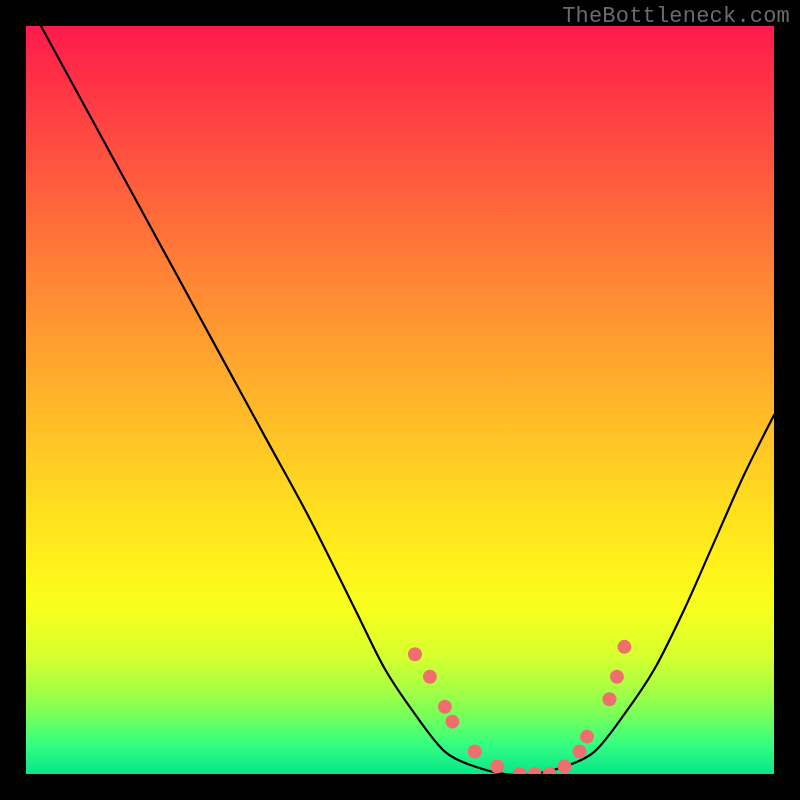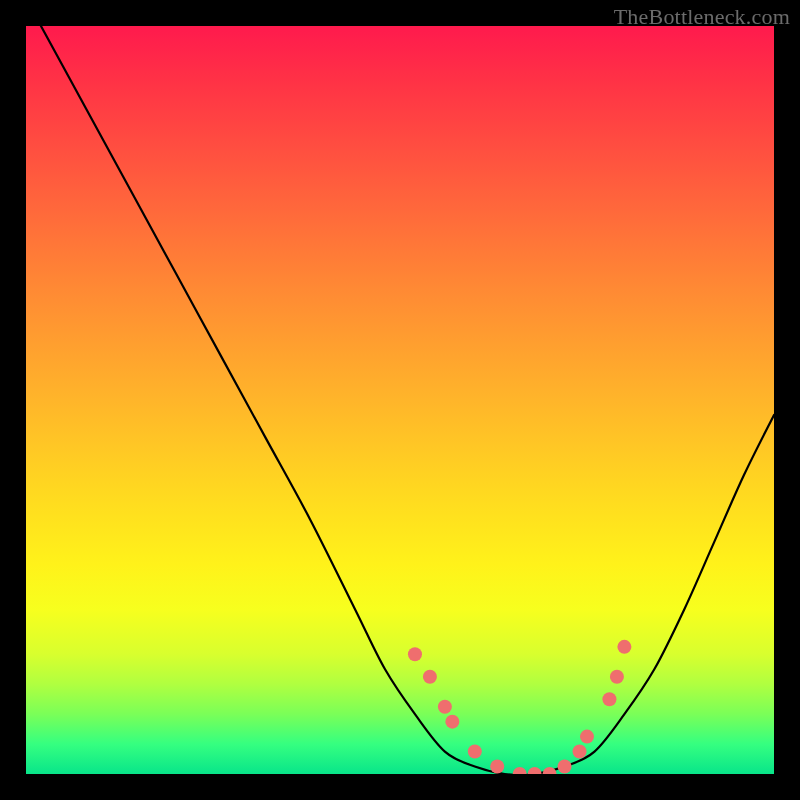--- a/index.html
+++ b/index.html
@@ -29,21 +29,21 @@
       #b0ff40 88%,
       #7aff58 92%,
       #35ff80 96%,
       #08e58a 100%
     );
   }
   .watermark {
     position: absolute;
     top: 4px;
     right: 10px;
-    font-family: Liberation Serif, serif;
+    font-family: Liberation Mono, monospace;
     font-size: 22px;
     color: #6b6b6b;
     letter-spacing: 0.2px;
   }
   svg.plot {
     position: absolute;
     left: 0;
     top: 0;
     width: 748px;
     height: 748px;

